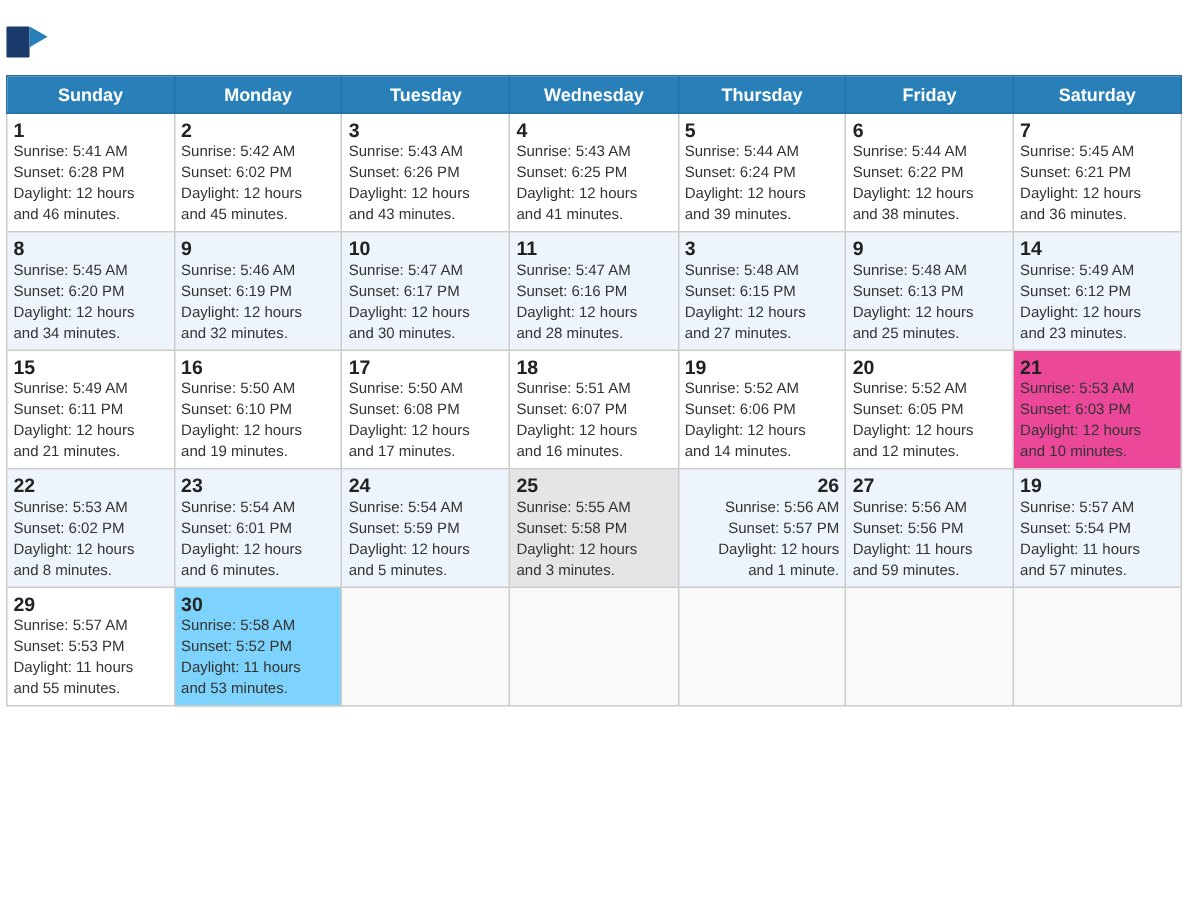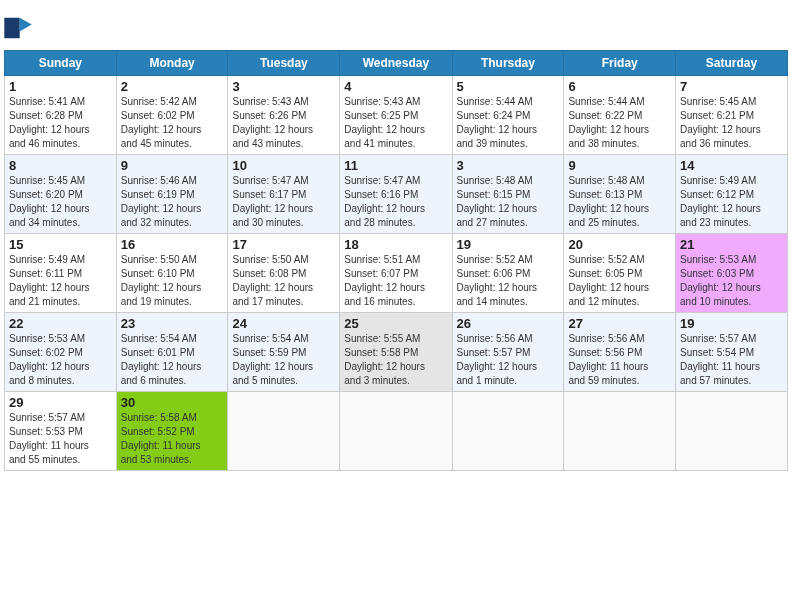--- a/index.html
+++ b/index.html
@@ -268,21 +268,21 @@
 Daylight: 12 hours
 and 14 minutes.</div>
           </td>
           <td style="background: rgb(255, 255, 255);">
             <span class="day-num">20</span>
             <div class="day-info" style="white-space: pre-line;">Sunrise: 5:52 AM
 Sunset: 6:05 PM
 Daylight: 12 hours
 and 12 minutes.</div>
           </td>
-          <td style="background: #f0abfc;">
+          <td style="background: #ec4899;">
             <span class="day-num">21</span>
             <div class="day-info" style="white-space: pre-line;">Sunrise: 5:53 AM
 Sunset: 6:03 PM
 Daylight: 12 hours
 and 10 minutes.</div>
           </td>
         </tr>
         <tr>
           <td style="background: rgb(238, 244, 251);">
             <span class="day-num">22</span>
@@ -305,21 +305,21 @@
 Daylight: 12 hours
 and 5 minutes.</div>
           </td>
           <td style="background: #e5e5e5;">
             <span class="day-num">25</span>
             <div class="day-info" style="white-space: pre-line;">Sunrise: 5:55 AM
 Sunset: 5:58 PM
 Daylight: 12 hours
 and 3 minutes.</div>
           </td>
-          <td style="background: rgb(238, 244, 251);">
+          <td style="background: rgb(238, 244, 251); text-align: right;">
             <span class="day-num">26</span>
             <div class="day-info" style="white-space: pre-line;">Sunrise: 5:56 AM
 Sunset: 5:57 PM
 Daylight: 12 hours
 and 1 minute.</div>
           </td>
           <td style="background: rgb(238, 244, 251);">
             <span class="day-num">27</span>
             <div class="day-info" style="white-space: pre-line;">Sunrise: 5:56 AM
 Sunset: 5:56 PM
@@ -335,21 +335,21 @@
           </td>
         </tr>
         <tr>
           <td style="background: rgb(255, 255, 255);">
             <span class="day-num">29</span>
             <div class="day-info" style="white-space: pre-line;">Sunrise: 5:57 AM
 Sunset: 5:53 PM
 Daylight: 11 hours
 and 55 minutes.</div>
           </td>
-          <td style="background: #84cc16;">
+          <td style="background: #7dd3fc;">
             <span class="day-num">30</span>
             <div class="day-info" style="white-space: pre-line;">Sunrise: 5:58 AM
 Sunset: 5:52 PM
 Daylight: 11 hours
 and 53 minutes.</div>
           </td>
           <td class="empty"></td>
           <td class="empty"></td>
           <td class="empty"></td>
           <td class="empty"></td>

